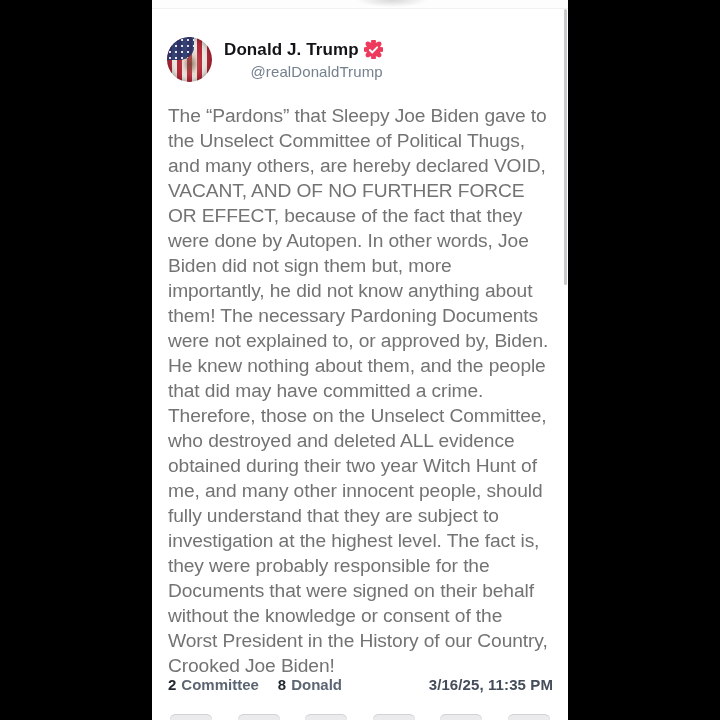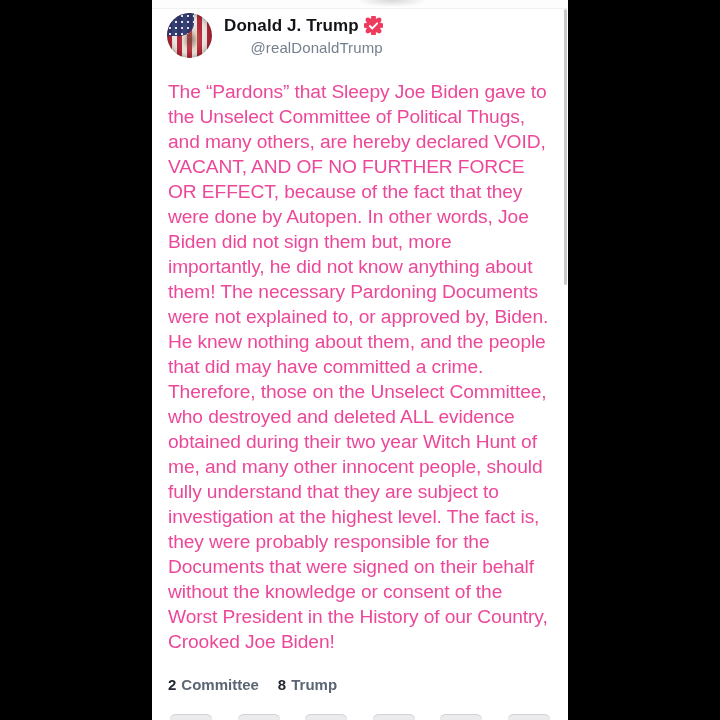--- a/index.html
+++ b/index.html
@@ -34,20 +34,21 @@
     filter:blur(.5px);
   }
   
   .scroll-thumb{
     position:absolute;right:1px;top:9px;width:3px;height:276px;
     background:#c9c9cc;border-radius:2px;
   }
   .header{
     display:flex;align-items:center;
     padding:13px 33px 0 15px;
+    margin-top:24px;
   }
   .avatar{
     width:45px;height:45px;border-radius:50%;
     position:relative;overflow:hidden;
     flex:0 0 45px;
     background:
       radial-gradient(ellipse 16px 20px at 54% 58%, rgba(190,140,110,.55), rgba(190,140,110,0) 75%),
       repeating-linear-gradient(90deg,#b52a3a 0 5px,#ebe6df 5px 10px);
     box-shadow:inset 0 0 6px rgba(0,0,0,.45);
   }
@@ -70,21 +71,21 @@
   }
   .badge{width:19px;height:19px;display:inline-block;}
   .handle{
     font-size:15px;color:#75808e;margin-top:3px;letter-spacing:.1px;text-align:right;
   }
   .body-text{
     margin:21px 16px 0 16px;
     width:385px;
     font-size:19.2px;
     line-height:25px;
-    color:#ec4899;
+    color:#737373;
     letter-spacing:-0.1px;
     white-space:pre-wrap;
   }
   .footer{
     position:absolute;
     left:16px;right:15px;top:676px;
     display:flex;align-items:center;
     font-size:15px;
   }
   .stat{display:inline-flex;align-items:baseline;gap:5px;cursor:pointer;}
@@ -142,22 +143,23 @@
 
     <div class="body-text">The “Pardons” that Sleepy Joe Biden gave to the Unselect Committee of Political Thugs, and many others, are hereby declared VOID, VACANT, AND OF NO FURTHER FORCE OR EFFECT, because of the fact that they were done by Autopen. In other words, Joe Biden did not sign them but, more importantly, he did not know anything about them! The necessary Pardoning Documents were not explained to, or approved by, Biden. He knew nothing about them, and the people that did may have committed a crime. Therefore, those on the Unselect Committee, who destroyed and deleted ALL evidence obtained during their two year Witch Hunt of me, and many other innocent people, should fully understand that they are subject to investigation at the highest level. The fact is, they were probably responsible for the Documents that were signed on their behalf without the knowledge or consent of the Worst President in the History of our Country, Crooked Joe Biden!</div>
 
     <div class="footer">
       <span class="stat">
         <span class="count">2</span>
         <span class="label">Committee</span>
       </span>
       <span class="stat">
         <span class="count">8</span>
-        <span class="label">Trump</span>
+        <span class="label">Donald</span>
       </span>
+      <span class="timestamp">3/16/25, 11:35 PM</span>
     </div>
 
     <div class="actions-row">
       <span class="action-hint"></span>
       <span class="action-hint"></span>
       <span class="action-hint"></span>
       <span class="action-hint"></span>
       <span class="action-hint"></span>
       <span class="action-hint"></span>
     </div>

